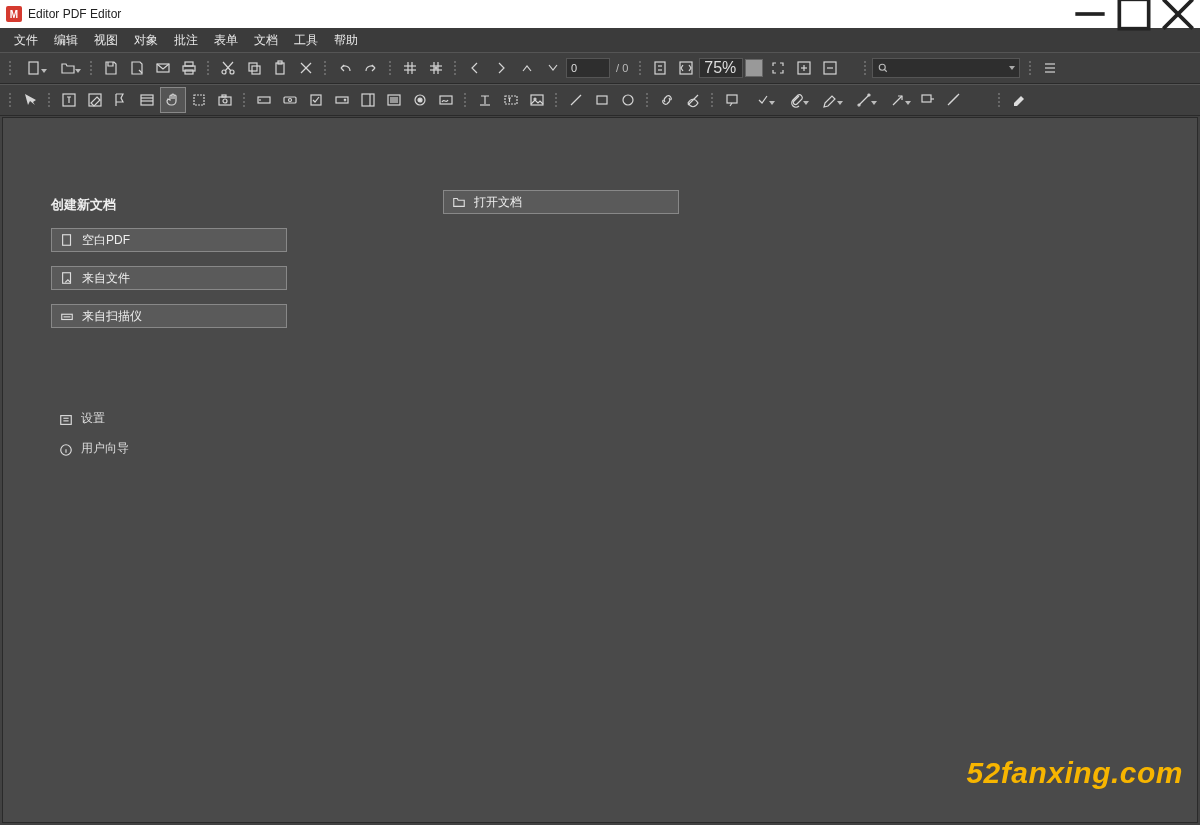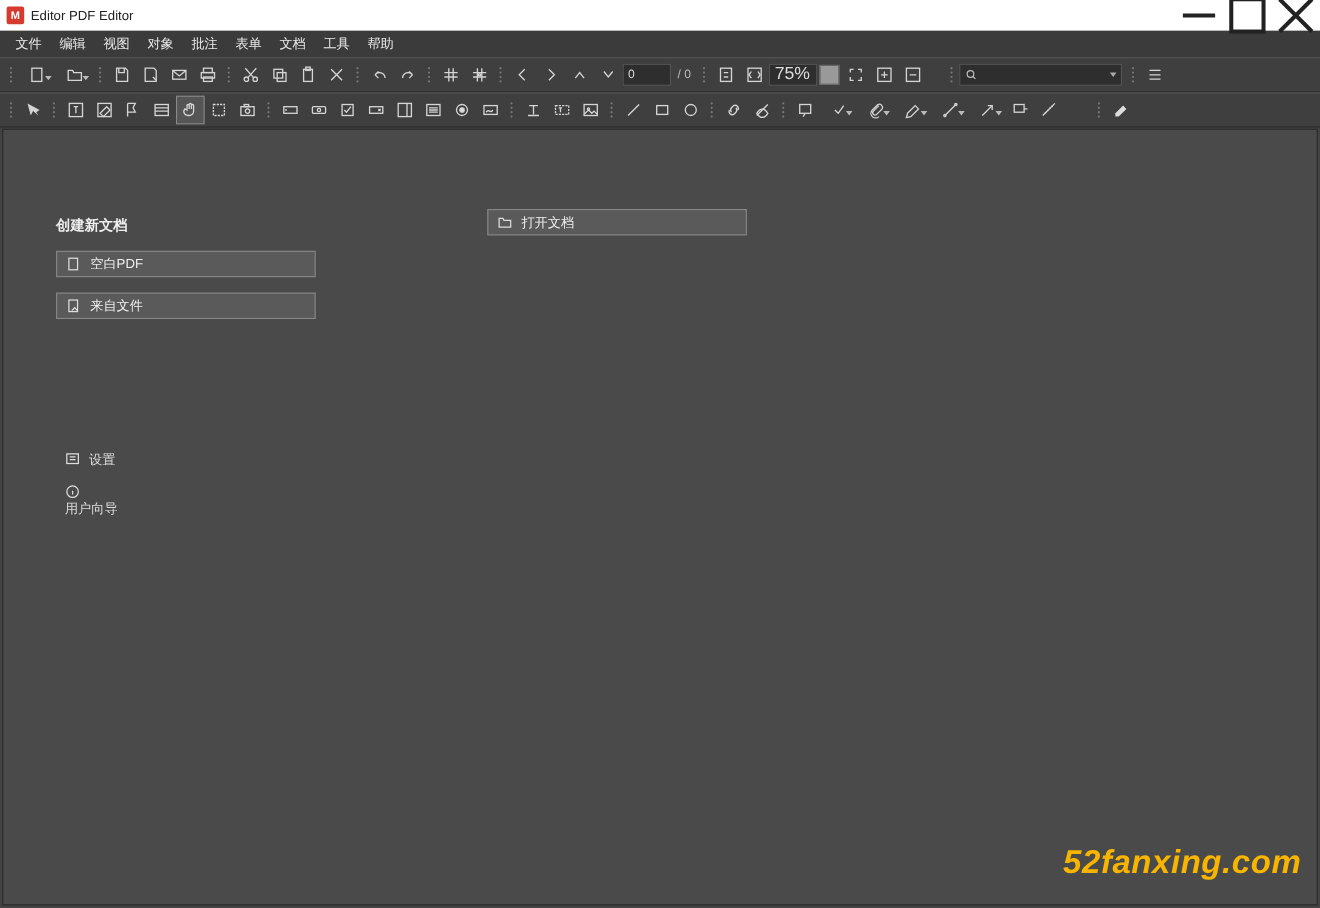--- a/index.html
+++ b/index.html
@@ -139,31 +139,31 @@
 }
 .start-btn svg { width: 14px; height: 14px; margin-right: 8px; stroke:#ddd; fill:none; stroke-width:1.3;}
 .sb-blank { left: 48px; top: 110px; }
 .sb-file  { left: 48px; top: 148px; }
 .sb-scan  { left: 48px; top: 186px; }
 .sb-open  { left: 440px; top: 72px; }
 
 .link-item {
   position: absolute;
   left: 56px;
-  display: flex; align-items: flex-start;
+  display: flex; align-items: flex-end;
   color: #dcdcdc; font-size: 12px;
 }
 .link-item svg { width: 14px; height:14px; margin-right: 8px; stroke:#ddd; fill:none; stroke-width:1.3;}
 .li-settings { top: 292px; }
-.li-guide    { top: 322px; flex-direction: column; }
+.li-guide    { top: 322px; }
 
 
 .watermark {
   position: absolute;
-  right: 14px; bottom: 20px;
+  right: 14px; bottom: 32px;
   font-size: 30px;
   font-weight: 700;
   color: #f7b500;
   font-style: italic;
   letter-spacing: 0.5px;
   font-family: Arial, sans-serif;
 }
 </style>
 </head>
 <body>
@@ -670,20 +670,27 @@
       </svg>
     <span>空白PDF</span>
   </div>
   <div class="start-btn sb-file">
     <svg viewBox="0 0 16 16">
         <rect x="3" y="2" width="9" height="12"></rect>
         <path d="M6 13l3-3 3 3"></path>
       </svg>
     <span>来自文件</span>
   </div>
+  <div class="start-btn sb-scan">
+    <svg viewBox="0 0 16 16">
+        <rect x="2" y="6" width="12" height="6"></rect>
+        <line x1="4" y1="9" x2="12" y2="9"></line>
+      </svg>
+    <span>来自扫描仪</span>
+  </div>
   <div class="start-btn sb-open">
     <svg viewBox="0 0 16 16">
         <path d="M2 4h4l1 2h7v7H2z"></path>
       </svg>
     <span>打开文档</span>
   </div>
 
   <div class="link-item li-settings">
     <svg viewBox="0 0 16 16">
         <rect x="2" y="3" width="12" height="10"></rect>

